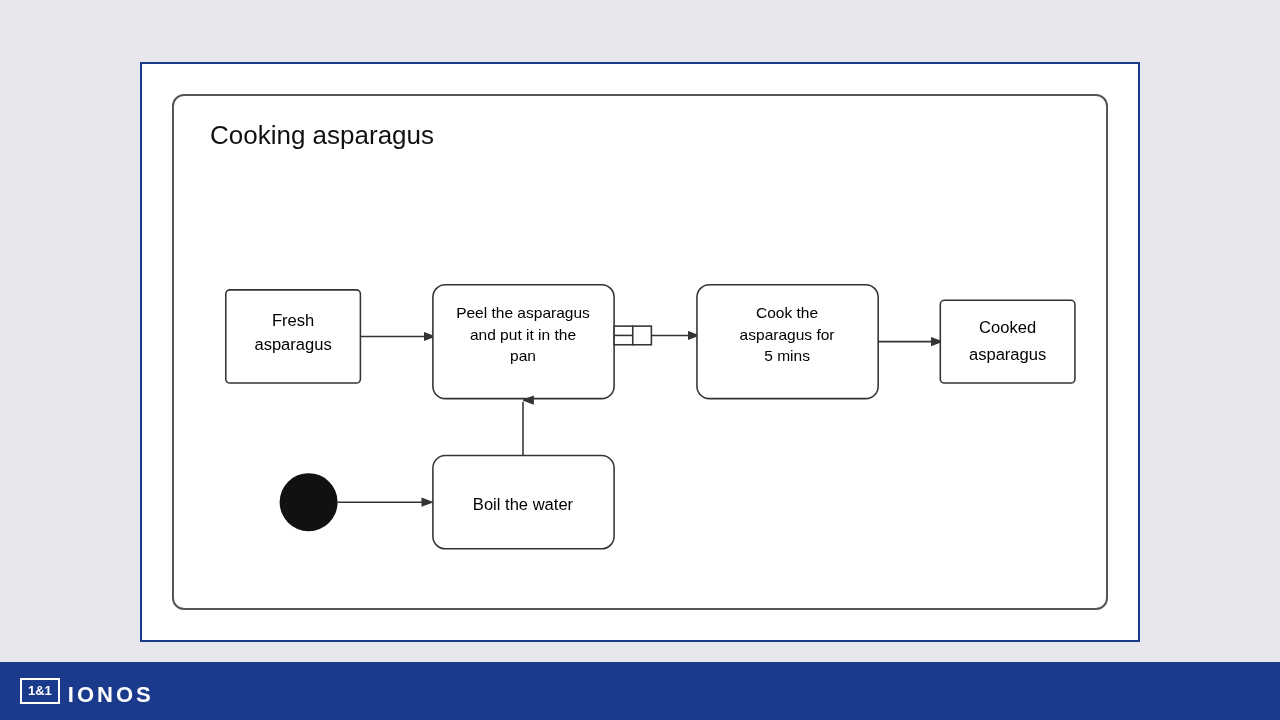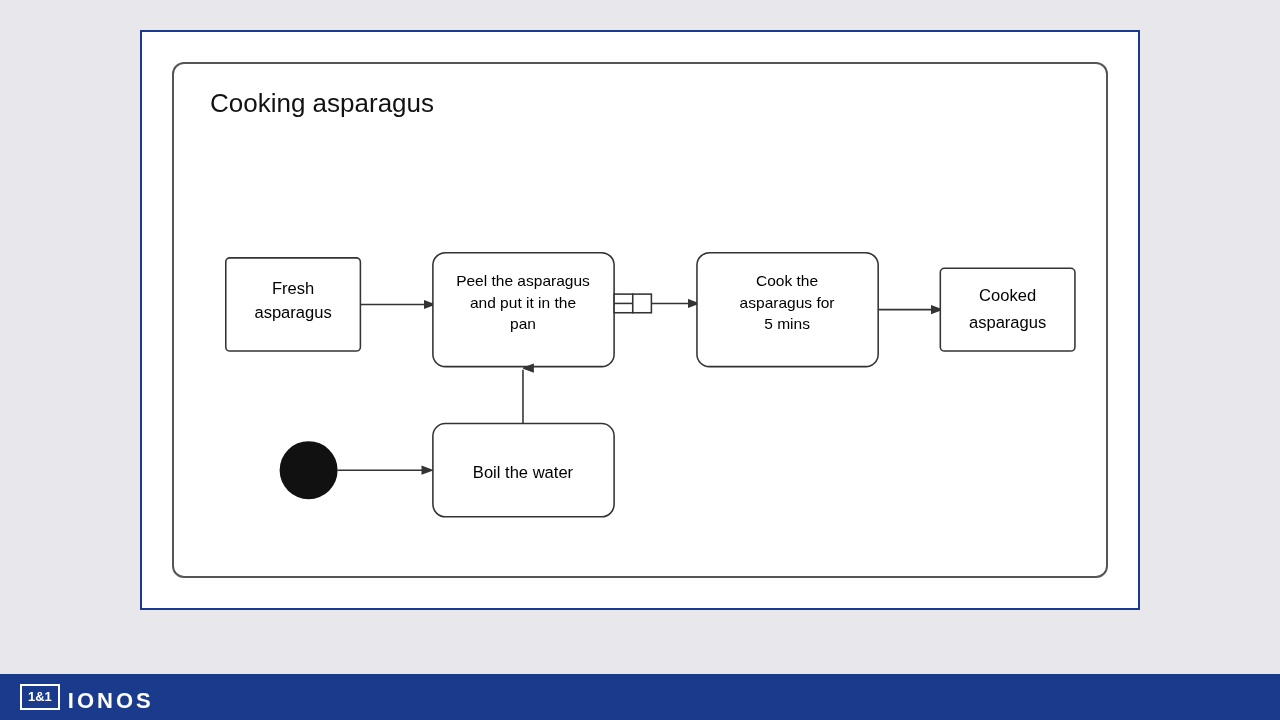--- a/index.html
+++ b/index.html
@@ -9,23 +9,23 @@
       background: #e8e8ec;
       font-family: Arial, sans-serif;
       overflow: hidden;
       display: flex;
       flex-direction: column;
     }
 
     .main-area {
       flex: 1;
       display: flex;
-      align-items: flex-start;
+      align-items: flex-end;
       justify-content: center;
-      padding: 30px;
+      padding: 20px;
     }
 
     .outer-frame {
       border: 2px solid #1a3a8c;
       background: #ffffff;
       width: 1000px;
       height: 580px;
       position: relative;
     }
 
@@ -47,21 +47,21 @@
     }
 
     
     .diagram-svg {
       width: 100%;
       height: 100%;
     }
 
     
     .bottom-bar {
-      height: 46px;
+      height: 58px;
       background: #1a3a8c;
       display: flex;
       align-items: center;
       padding: 0 20px;
       flex-shrink: 0;
     }
 
     .logo-container {
       display: flex;
       align-items: center;

